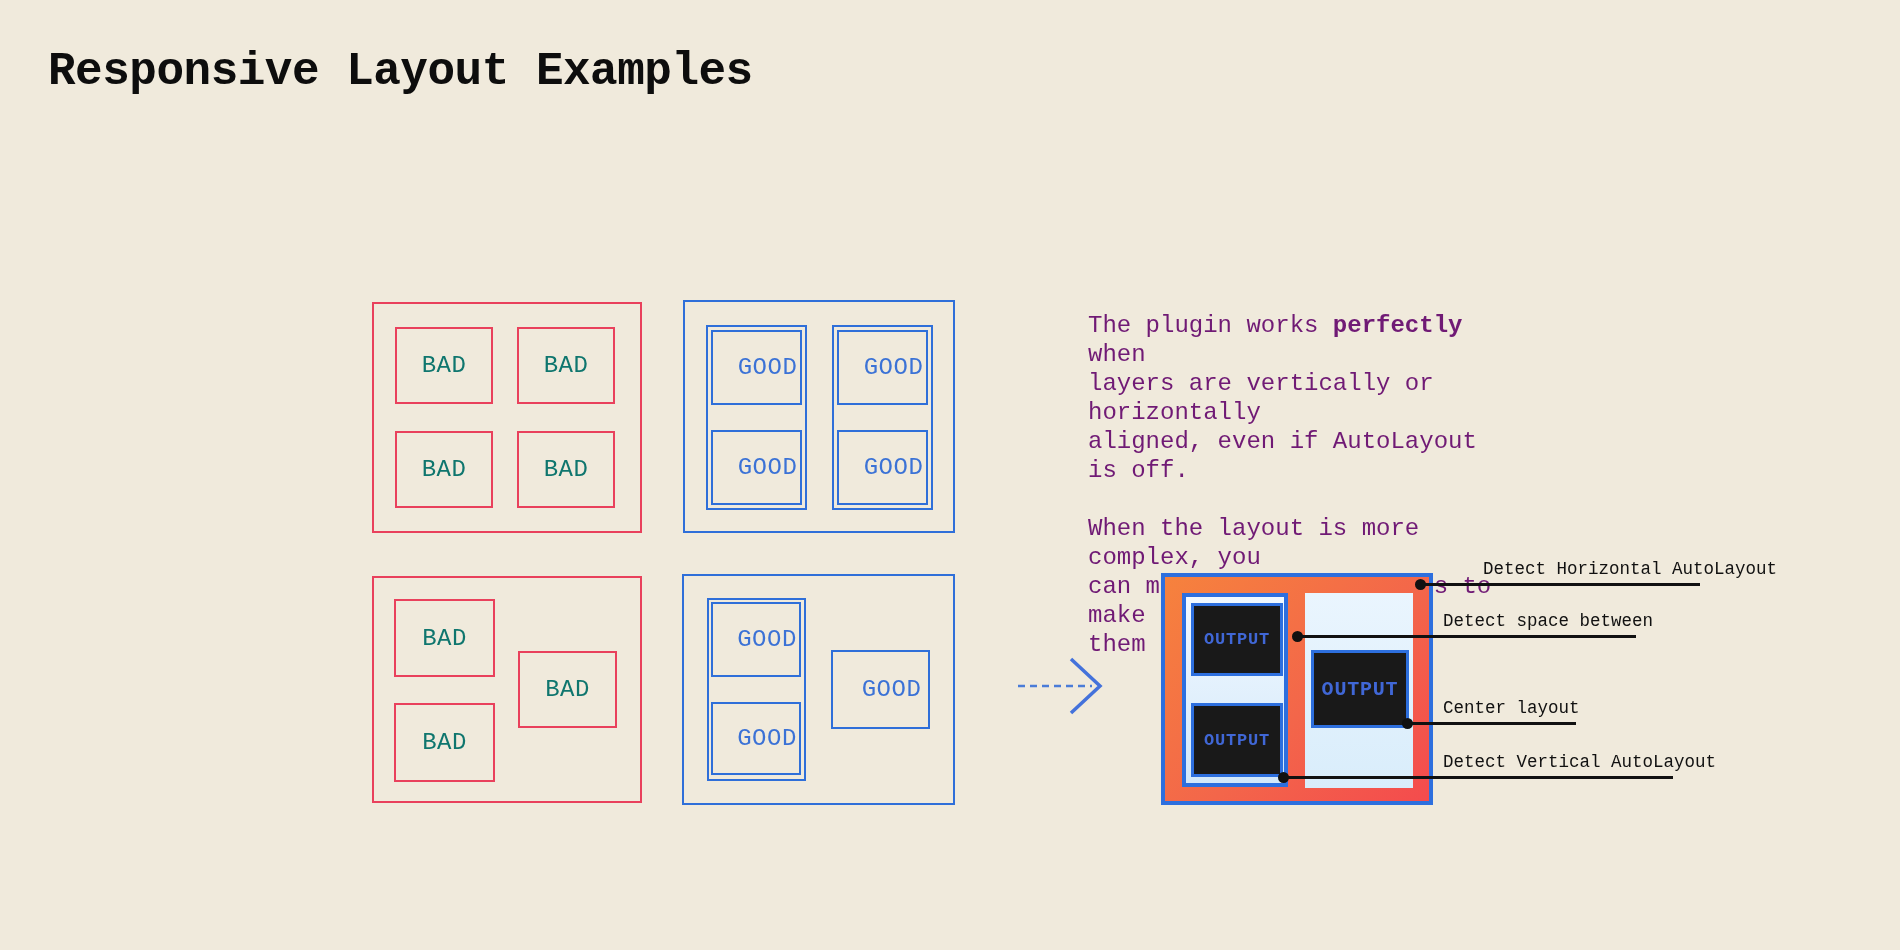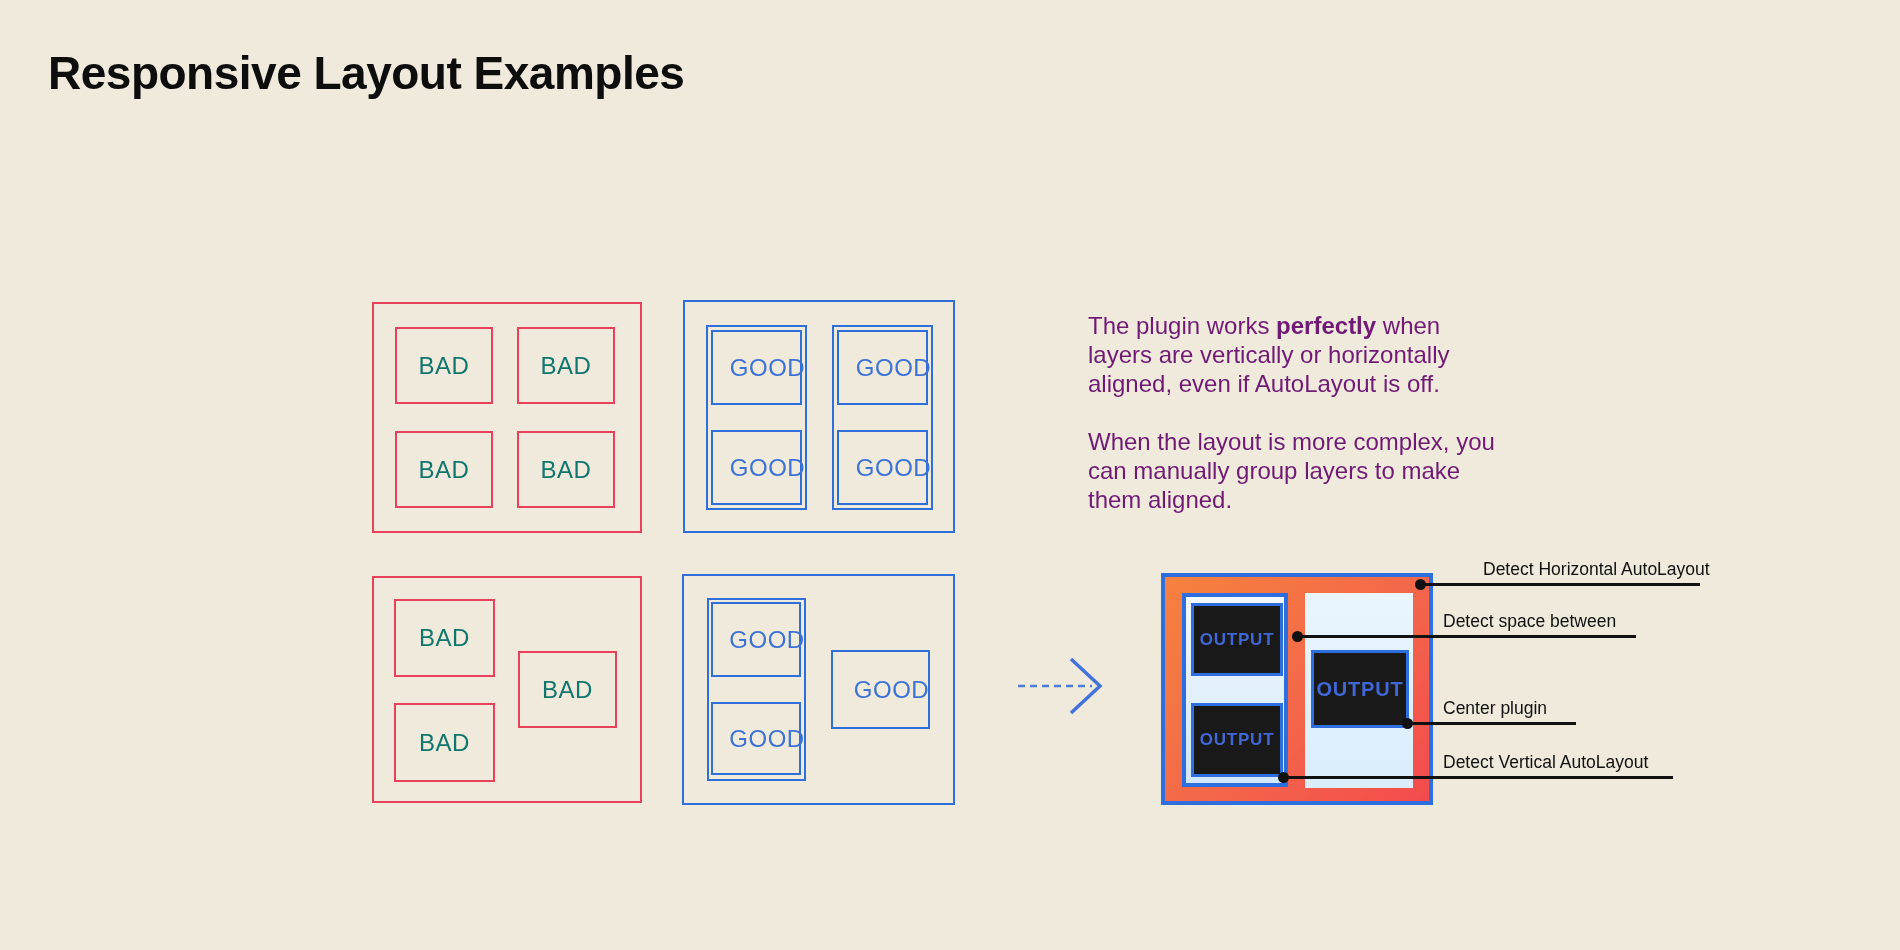--- a/index.html
+++ b/index.html
@@ -1,18 +1,18 @@
 <!DOCTYPE html>
 <html><head>
 <meta charset="utf-8">
 <style>
   html,body{margin:0;padding:0;background:#F0EADC;}
   .canvas{
     position:relative;width:1900px;height:950px;background:#F0EADC;
-    font-family:Liberation Sans, sans-serif;overflow:hidden;color:#141414;
+    font-family:Liberation Mono, monospace;overflow:hidden;color:#141414;
   }
   .abs{position:absolute;box-sizing:border-box;}
   .page-title{
     font-size:46px;font-weight:bold;letter-spacing:-0.5px;color:#0D0D0D;white-space:nowrap;
   }
   
   .frame{border:2px solid;background:transparent;}
   .frame.bad{border-color:#E9415C;}
   .frame.good{border-color:#2F6FD9;}
   .cell{
@@ -117,19 +117,19 @@
   <div class="abs callout-dot" style="left:1415px;top:579px;"></div>
   <div class="abs callout-line" style="left:1420px;top:583px;width:280px;"></div>
   <div class="abs callout-label" style="left:1443px;top:559px;margin-left:40px;">Detect Horizontal AutoLayout</div>
 
   <div class="abs callout-dot" style="left:1292px;top:631px;"></div>
   <div class="abs callout-line" style="left:1297px;top:635px;width:339px;"></div>
   <div class="abs callout-label" style="left:1443px;top:611px;">Detect space between</div>
 
   <div class="abs callout-dot" style="left:1402px;top:718px;"></div>
   <div class="abs callout-line" style="left:1407px;top:722px;width:169px;"></div>
-  <div class="abs callout-label" style="left:1443px;top:698px;">Center plugin</div>
+  <div class="abs callout-label" style="left:1443px;top:698px;">Center layout</div>
 
   <div class="abs callout-dot" style="left:1278px;top:772px;"></div>
   <div class="abs callout-line" style="left:1283px;top:776px;width:390px;"></div>
   <div class="abs callout-label" style="left:1443px;top:752px;">Detect Vertical AutoLayout</div>
 
 </div>
 
 </body></html>

